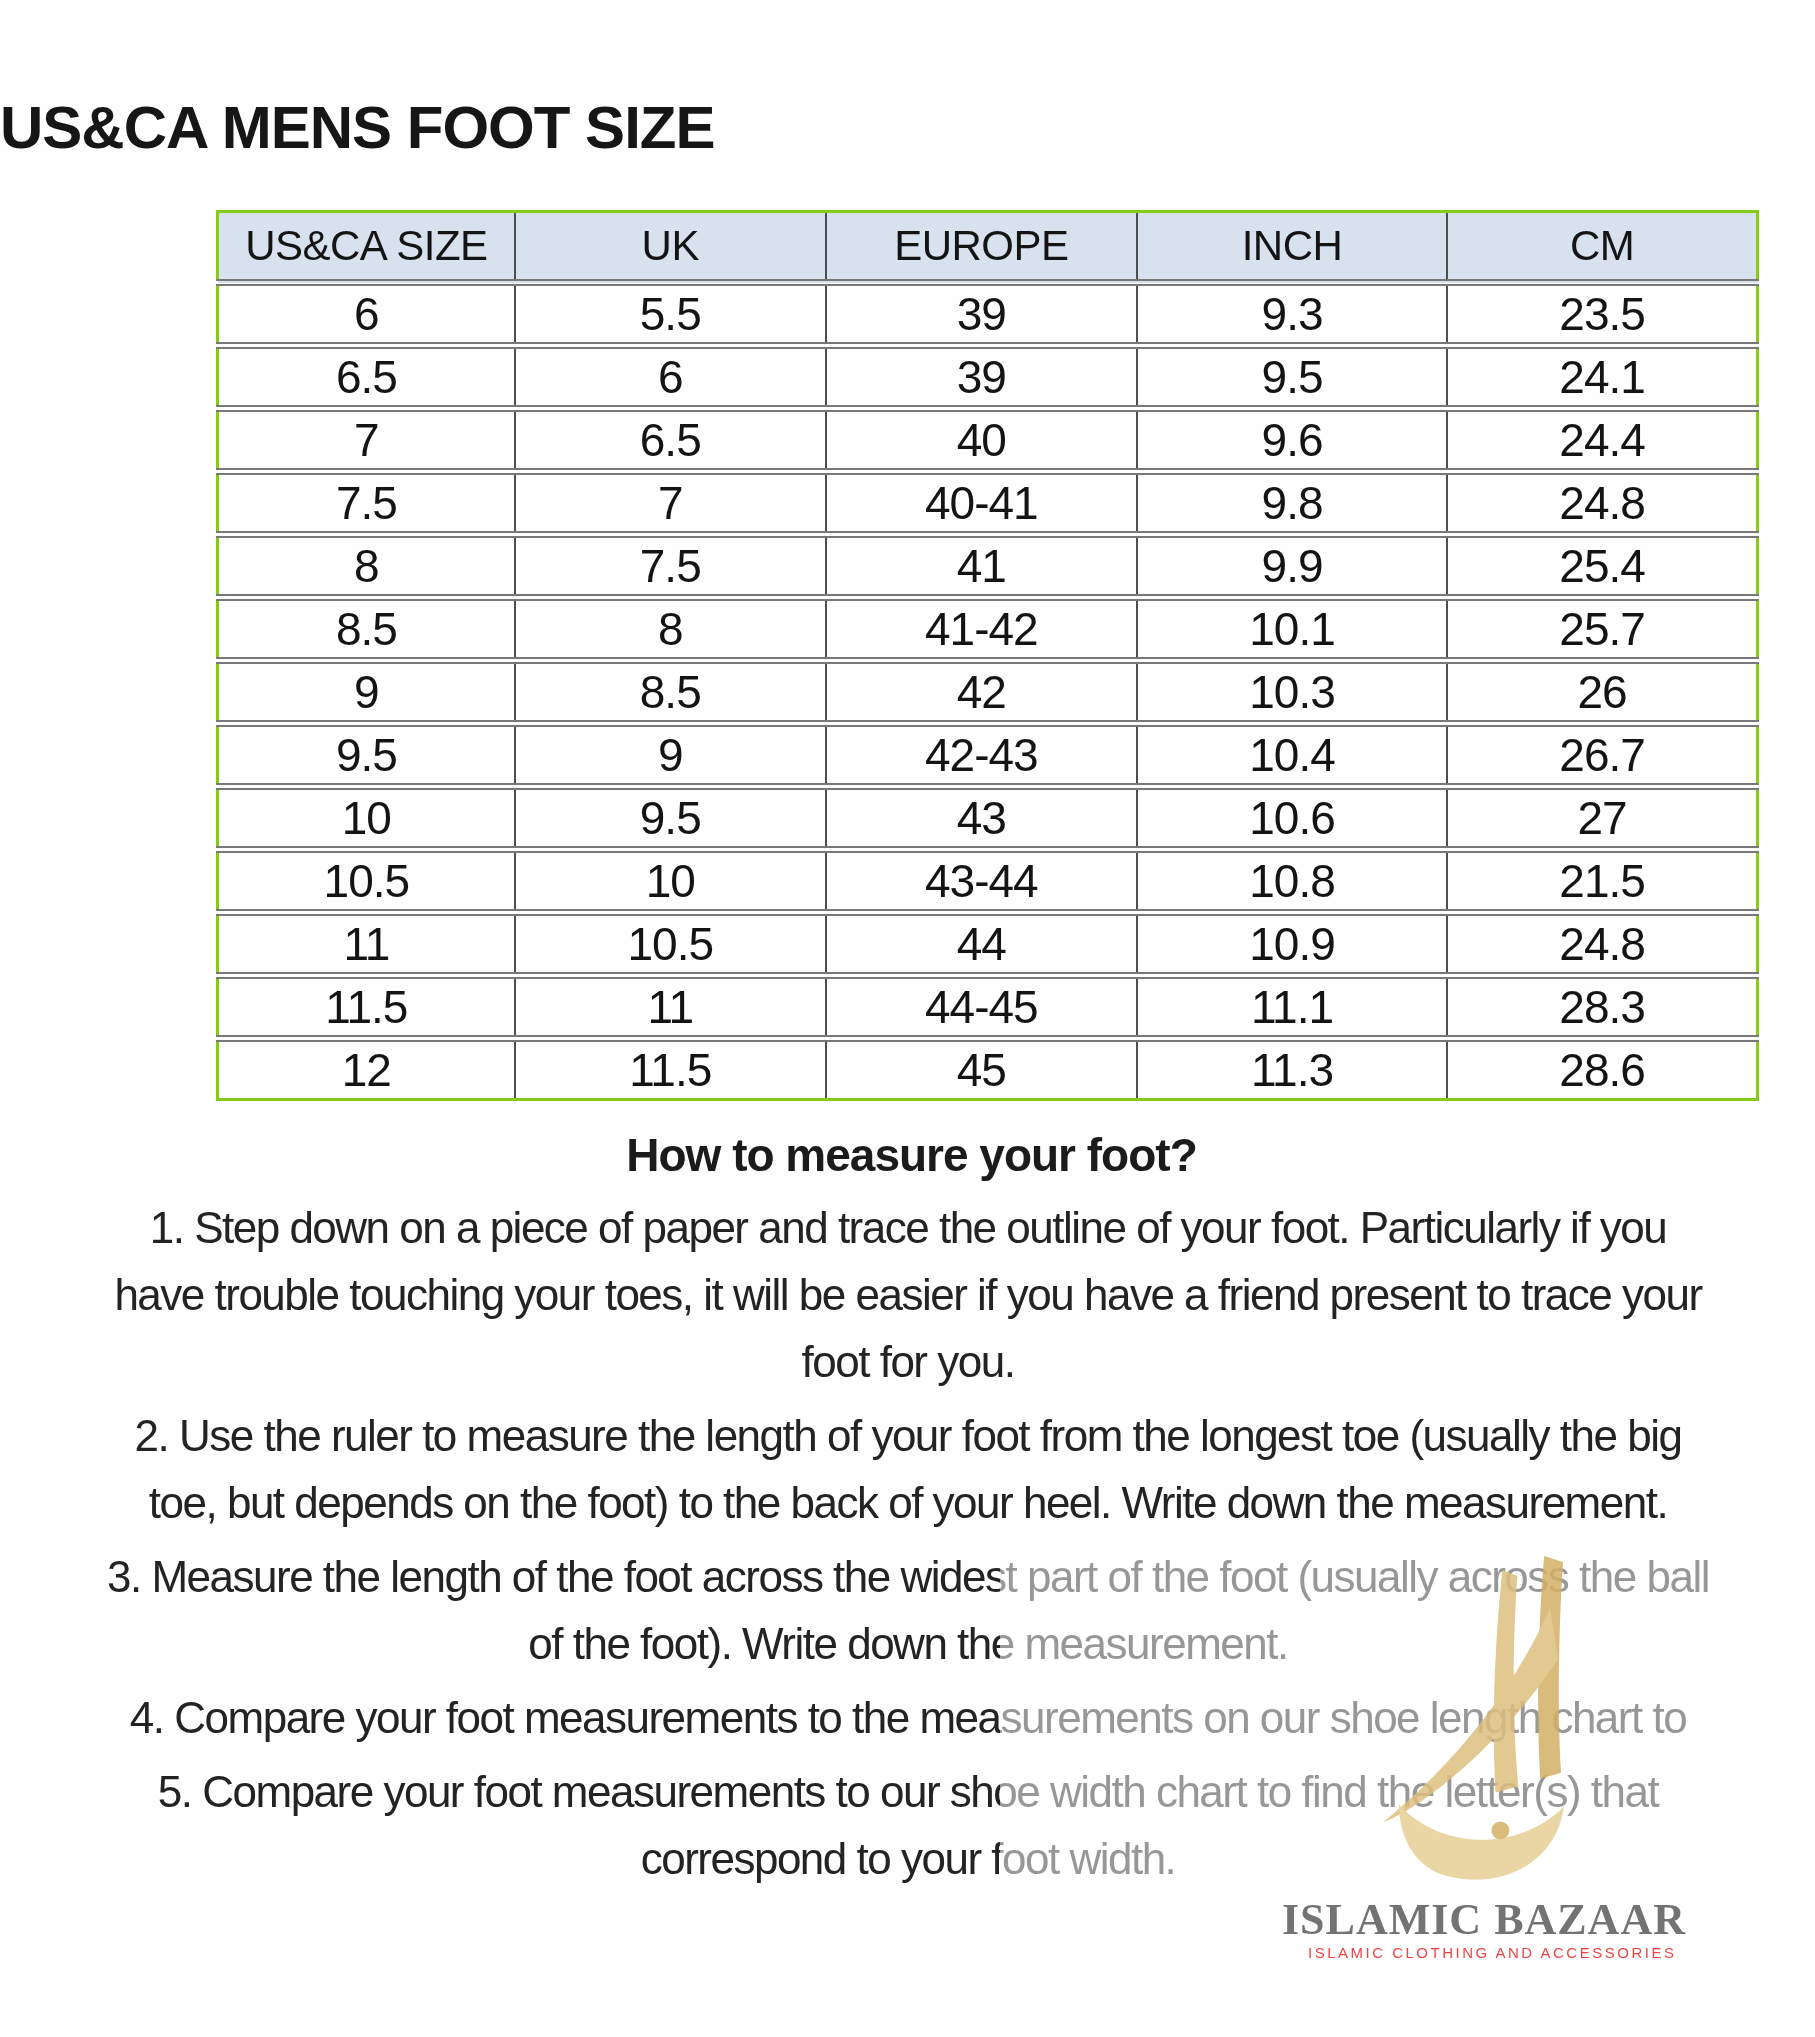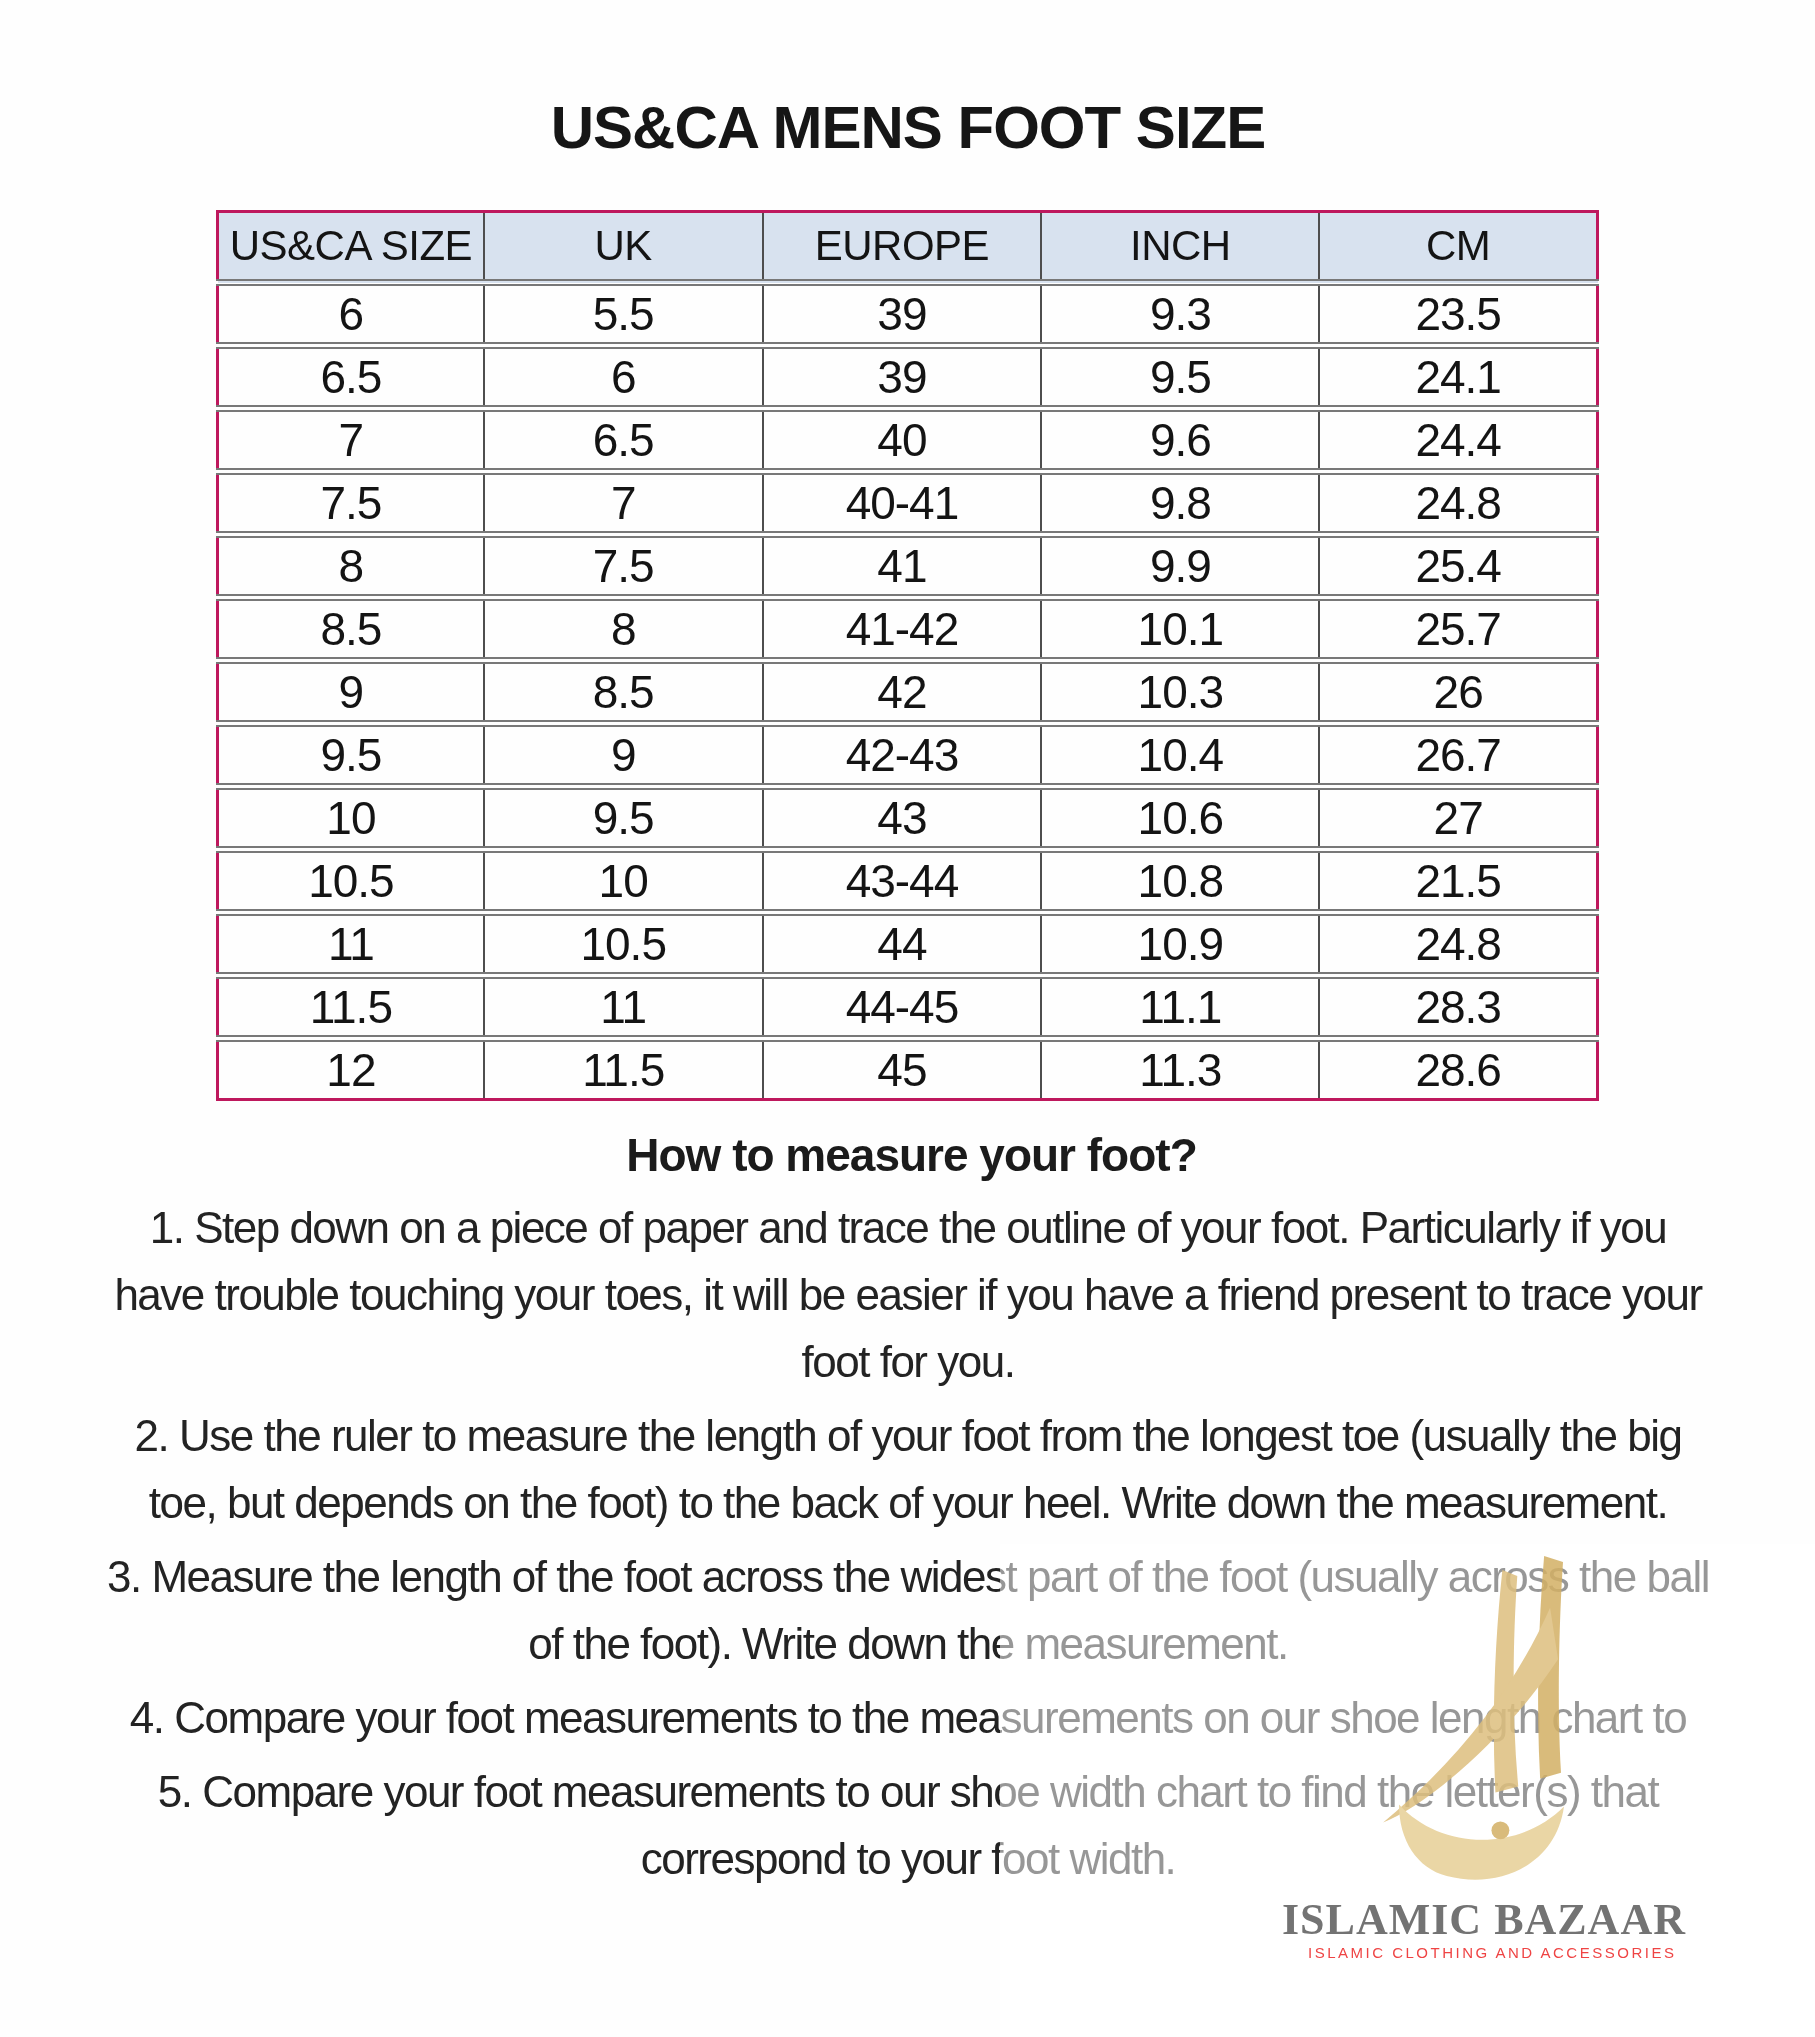--- a/index.html
+++ b/index.html
@@ -4,29 +4,29 @@
 <style>
   html,body{margin:0;padding:0;}
   body{
     width:1816px;height:2038px;position:relative;background:#fefefe;
     font-family:"Liberation Sans",sans-serif;overflow:hidden;
   }
   .page{position:absolute;inset:0;}
   
   .page-title{
     position:absolute;top:96px;left:0;width:100%;margin:0;
-    text-align:center;font-size:60px;line-height:64px;font-weight:700;
+    font-size:60px;line-height:64px;font-weight:700;
     letter-spacing:-1px;color:#161616;
   }
   
   .size-table{
-    position:absolute;left:216px;top:210px;width:1383px;
+    position:absolute;left:216px;top:210px;width:1543px;
     border-collapse:collapse;table-layout:fixed;
     text-align:center;color:#141414;
-    border:3px solid #be185d;
+    border:3px solid #84cc16;
   }
   .size-table th{
     background:#d8e2ef;height:64px;font-weight:400;
     font-size:42px;letter-spacing:-0.5px;
     border-left:2px solid #4e4e4e;border-right:2px solid #4e4e4e;
   }
   .size-table td{
     height:54px;font-size:46px;letter-spacing:-1px;line-height:54px;
     border-left:2px solid #4e4e4e;border-right:2px solid #4e4e4e;
   }

